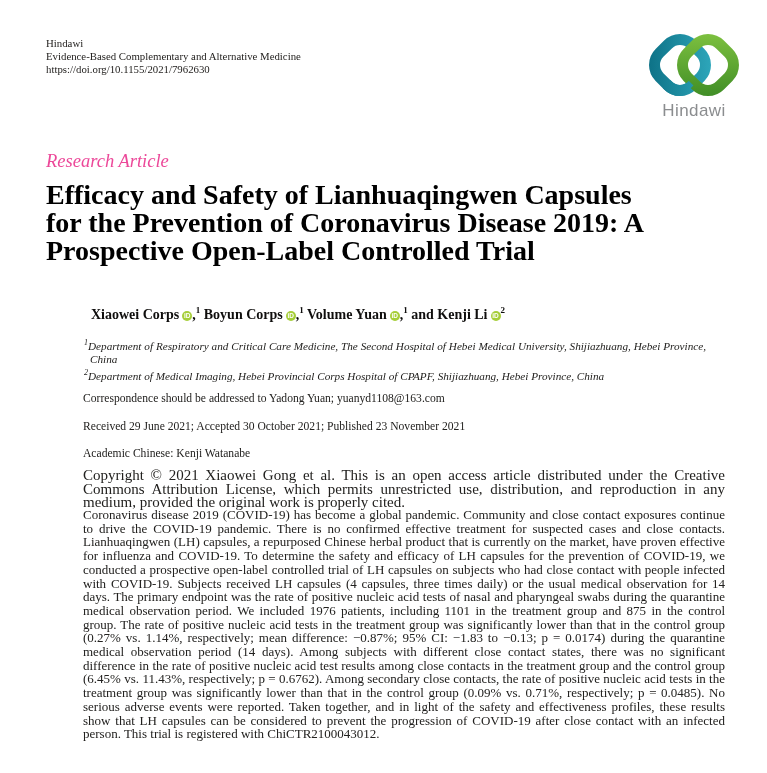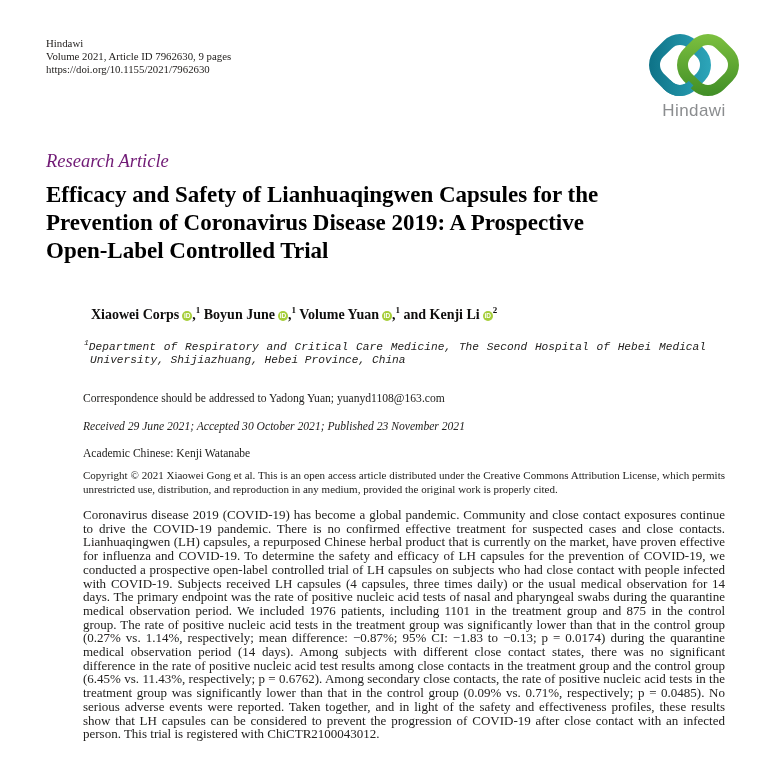--- a/index.html
+++ b/index.html
@@ -4,46 +4,46 @@
 <style>
   html,body{margin:0;padding:0;}
   body{
     width:767px;height:773px;background:#ffffff;position:relative;overflow:hidden;
     font-family:"Liberation Serif", serif;color:#1d1c1a;
     -webkit-font-smoothing:antialiased;
   }
   .pub-meta{position:absolute;left:46px;top:37px;font-size:10.8px;line-height:13.2px;color:#242220;}
   .logo{position:absolute;left:644px;top:33px;width:100px;text-align:center;}
   .logo-word{font-family:"Liberation Sans", sans-serif;color:#8b8d8f;font-size:17px;line-height:17px;margin-top:-3px;letter-spacing:.4px;}
-  .article-type{position:absolute;left:46px;top:151px;font-style:italic;font-size:18.5px;color:#701a75;}
-  .title{position:absolute;left:46px;top:181px;width:600px;margin:0;font-size:23px;line-height:28px;font-weight:bold;color:#000;}
+  .article-type{position:absolute;left:46px;top:151px;font-style:italic;font-size:18.5px;color:#ec4899;}
+  .title{position:absolute;left:46px;top:181px;width:600px;margin:0;font-size:28px;line-height:28px;font-weight:bold;color:#000;}
   .authors{position:absolute;left:91px;top:305px;font-size:14px;font-weight:bold;color:#0f0e0d;white-space:nowrap;}
   .authors sup{font-size:9px;}
   .orcid{display:inline-block;width:10px;height:10px;border-radius:50%;background:#a6ce39;color:#fff;
     font-size:6.5px;line-height:10px;text-align:center;font-family:"Liberation Sans", sans-serif;
     font-weight:bold;font-style:normal;margin-left:3px;vertical-align:1px;}
-  .affiliations{position:absolute;left:84px;top:336px;width:622px;font-style:italic;font-size:11.2px;line-height:13.2px;text-align:justify;color:#22211f;font-family:Liberation Mono, monospace;}
+  .affiliations{position:absolute;left:84px;top:336px;width:622px;font-style:italic;font-size:11.2px;line-height:13.2px;text-align:justify;color:#22211f;}
   .affil{padding-left:6px;text-indent:-6px;}
   .affil sup{font-size:8px;font-style:italic;}
   .meta-line{position:absolute;left:83px;font-size:11.6px;color:#22211f;}
   .corr{top:392px;}
-  .history{top:420px;font-style:italic;}
+  .history{top:420px;}
   .editor{top:447px;}
-  .copyright{position:absolute;left:83px;top:469px;width:642px;font-size:11px;line-height:13.6px;text-align:justify;color:#22211f;}
+  .copyright{position:absolute;left:83px;top:469px;width:642px;font-size:15px;line-height:13.6px;text-align:justify;color:#22211f;}
   .abstract{position:absolute;left:83px;top:508px;width:642px;font-size:13px;line-height:13.7px;text-align:justify;color:#22211f;}
   .email{color:#22211f;text-decoration:none;}
 </style>
 </head>
 <body>
 
 <div class="page">
 
   <div class="pub-meta">
     <div>Hindawi</div>
-    <div>Volume 2021, Article ID 7962630, 9 pages</div>
+    <div>Evidence-Based Complementary and Alternative Medicine</div>
     <div>https://doi.org/10.1155/2021/7962630</div>
   </div>
 
   <div class="logo">
     <svg viewBox="0 0 100 68" width="100" height="68" aria-hidden="true">
       <defs>
         <linearGradient id="gB" x1="0" y1="1" x2="1" y2="0">
           <stop offset="0" stop-color="#0d7186"></stop>
             <stop offset="1" stop-color="#2ea7bb"></stop>
         </linearGradient>
@@ -61,24 +61,25 @@
         <rect x="13" y="9" width="46" height="46" rx="17" transform="rotate(45 36 32)" stroke="url(#gB)" clip-path="url(#clipBottom)"></rect>
       </g>
     </svg>
     <div class="logo-word">Hindawi</div>
   </div>
 
   <div class="article-type">Research Article</div>
 
   <h1 class="title">Efficacy and Safety of Lianhuaqingwen Capsules for the Prevention of Coronavirus Disease 2019: A Prospective Open-Label Controlled Trial</h1>
 
-  <div class="authors" id="authors"><span>Xiaowei Corps</span><span class="orcid">iD</span>,<sup>1</sup> <span>Boyun June</span><span class="orcid">iD</span>,<sup>1</sup> <span>Volume Yuan</span><span class="orcid">iD</span>,<sup>1</sup> <span>and Kenji Li</span><span class="orcid">iD</span><sup>2</sup></div>
+  <div class="authors" id="authors"><span>Xiaowei Corps</span><span class="orcid">iD</span>,<sup>1</sup> <span>Boyun Corps</span><span class="orcid">iD</span>,<sup>1</sup> <span>Volume Yuan</span><span class="orcid">iD</span>,<sup>1</sup> <span>and Kenji Li</span><span class="orcid">iD</span><sup>2</sup></div>
 
   <div class="affiliations" id="affils">
       <div class="affil"><sup>1</sup>Department of Respiratory and Critical Care Medicine, The Second Hospital of Hebei Medical University, Shijiazhuang, Hebei Province, China</div>
+      <div class="affil"><sup>2</sup>Department of Medical Imaging, Hebei Provincial Corps Hospital of CPAPF, Shijiazhuang, Hebei Province, China</div>
     </div>
 
   <div class="meta-line corr"><span>Correspondence should be addressed to Yadong Yuan; </span><a class="email" href="#">yuanyd1108@163.com</a></div>
 
   <div class="meta-line history">Received 29 June 2021; Accepted 30 October 2021; Published 23 November 2021</div>
 
   <div class="meta-line editor">Academic Chinese: Kenji Watanabe</div>
 
   <div class="copyright">Copyright © 2021 Xiaowei Gong et al. This is an open access article distributed under the Creative Commons Attribution License, which permits unrestricted use, distribution, and reproduction in any medium, provided the original work is properly cited.</div>
 

